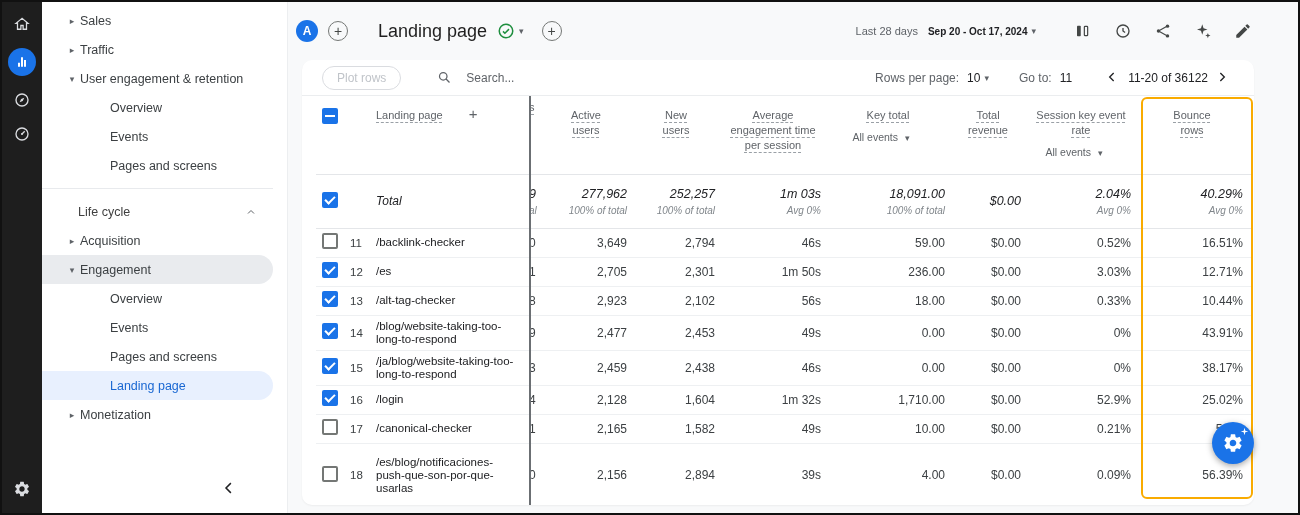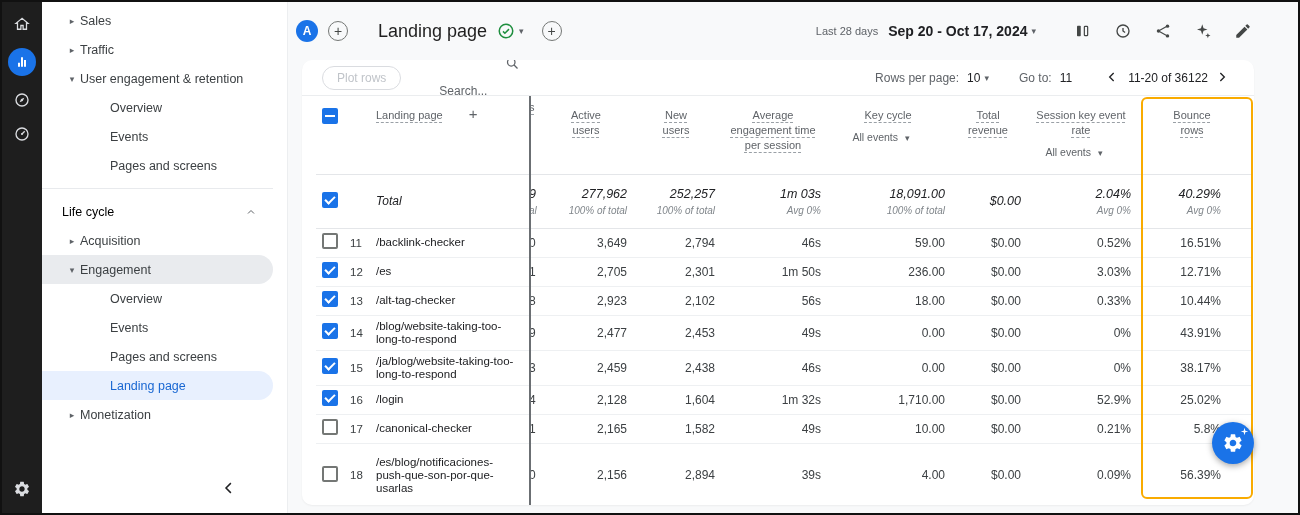--- a/index.html
+++ b/index.html
@@ -16,21 +16,21 @@
   .rail-spacer { flex: 1; }
 
   
   .sidebar { position: absolute; left: 40px; top: 0; bottom: 0; width: 246px; background: #fff;
              border-right: 1px solid #eceef0; padding-top: 4px; }
   .nav-item { height: 29px; display: flex; align-items: center; font-size: 12.5px; color: #3c4043;
               cursor: pointer; margin-right: 14px; border-radius: 0 16px 16px 0; white-space: nowrap; }
   .nav-item .arrow { width: 16px; font-size: 9px; color: #5f6368; text-align: center; flex: 0 0 16px; }
   .lvl1 { padding-left: 22px; }
   .lvl2 { padding-left: 68px; }
-  .section { padding-left: 20px; color: #000000; align-items: center; }
+  .section { padding-left: 36px; color: #404040; align-items: center; }
   .section .flexspace { flex: 1; }
   .section svg { width: 12px; height: 12px; color: #5f6368; margin-right: 16px; }
   .nav-item.active-parent { background: #e9ebee; }
   .nav-item.selected { background: #e8f0fe; color: #1967d2; }
   .nav-divider { height: 1px; background: #e8eaed; margin: 8px 14px 8px 0; }
   .library svg { width: 15px; height: 15px; color: #5f6368; margin: 0 9px 0 1px; }
   .collapse-btn { position: absolute; bottom: 12px; left: 178px; width: 22px; height: 22px; color: #202124; cursor: pointer; }
   .collapse-btn svg { width: 18px; height: 18px; }
 
   
@@ -40,32 +40,32 @@
             font-weight: 700; display: flex; align-items: center; justify-content: center; flex: none; }
   .circle-btn { width: 20px; height: 20px; border-radius: 50%; border: 1px solid #747775; color: #444746;
                 font-size: 14px; line-height: 1; display: flex; align-items: center; justify-content: center;
                 margin-left: 10px; cursor: pointer; flex: none; }
   .page-title { font-size: 18px; font-weight: 400; color: #1f1f1f; margin: 0 10px 0 30px; }
   .check-badge { width: 18px; height: 18px; display: flex; }
   .check-badge svg { width: 18px; height: 18px; }
   .caret { font-size: 9px; color: #5f6368; margin: 0 4px; }
   .flex-spacer { flex: 1; }
   .date-label { font-size: 11px; color: #5f6368; margin-right: 10px; }
-  .date-range { font-size: 14px; color: #202124; font-weight: 600; cursor: pointer; }
+  .date-range { font-size: 10px; color: #202124; font-weight: 600; cursor: pointer; }
   .tb-icons { display: flex; gap: 22px; margin-left: 34px; }
   .tb-icon { width: 18px; height: 18px; color: #444746; cursor: pointer; }
   .tb-icon svg { width: 18px; height: 18px; }
 
   
   .card { position: absolute; left: 14px; right: 44px; top: 58px; bottom: 8px; background: #fff;
           border-radius: 10px; box-shadow: 0 1px 2px rgba(0,0,0,.05); overflow: hidden; }
   .toolbar { height: 36px; display: flex; align-items: center; padding: 0 16px 0 20px; border-bottom: 1px solid #ebedef; }
   .plot-btn { height: 24px; padding: 0 14px; border: 1px solid #dadce0; border-radius: 14px; background: #fff;
               color: #c0c4c9; font-size: 12px; font-family: inherit; }
-  .search { display: flex; align-items: center; margin-left: 36px; gap: 12px; color: #5f6368; flex-direction: column; }
+  .search { display: flex; align-items: center; margin-left: 36px; gap: 12px; color: #5f6368; }
   .search svg { width: 15px; height: 15px; }
   .search input { border: 0; outline: 0; font-size: 12px; color: #202124; width: 150px; background: transparent; font-family: inherit; }
   .search input::placeholder { color: #5f6368; }
   .toolbar-right { margin-left: auto; display: flex; align-items: center; font-size: 12px; color: #5f6368; }
   .tr-value { color: #202124; margin-left: 8px; cursor: pointer; }
   .tr-gap { width: 26px; }
   .pg-arrow { width: 18px; height: 18px; color: #202124; cursor: pointer; margin: 0 6px; }
   .pg-arrow svg { width: 16px; height: 16px; }
   .pg-text { color: #202124; }
 
@@ -89,21 +89,21 @@
   td { border-top: 1px solid #eef0f2; font-size: 12px; color: #3c4043; text-align: right;
        padding: 4px 10px 4px 0; vertical-align: middle; }
   tbody tr { height: 29px; }
   tr.h-lg { height: 64px; }
   tr.total-row { height: 54px; font-style: italic; }
   .total-row td { border-top: 1px solid #e4e6e9; border-bottom: 1px solid #e4e6e9; }
   td.c-check { padding: 4px 0 4px 6px; text-align: left; }
   td.c-num { font-size: 11.5px; color: #3c4043; text-align: left; padding-right: 0; }
   td.c-name { font-size: 11.5px; color: #202124; line-height: 13px; text-align: left; padding-right: 6px; overflow-wrap: break-word; }
   td.c-sliver { text-align: left; padding: 4px 0 4px 6px; }
-  td.c-bounce { padding-right: 32px; }
+  td.c-bounce { padding-right: 10px; }
   .cell-main { font-size: 12.5px; color: #202124; }
   .cell-sub  { font-size: 10px; color: #80868b; margin-top: 4px; }
   .total-label { font-size: 12px; color: #202124; }
 
   .cb { width: 16px; height: 16px; display: inline-block; border-radius: 2px; position: relative; cursor: pointer; }
   .cb.unchecked { border: 2px solid #747775; background: #fff; }
   .cb.checked { background: #1a73e8; }
   .cb.checked::after { content: ""; position: absolute; left: 5px; top: 2px; width: 4px; height: 8px;
                        border: solid #fff; border-width: 0 2px 2px 0; transform: rotate(45deg); }
   .cb.indeterminate { background: #1a73e8; }
@@ -325,21 +325,21 @@
                 <div class="name-head">
                   <span class="th-label">Landing page</span>
                   <span class="add-col">+</span>
                 </div>
               </th>
               <th class="c-sliver"><span class="th-label">s</span></th>
               <th><span class="th-label th-narrow">Active users</span></th>
               <th><span class="th-label th-narrow">New users</span></th>
               <th><span class="th-label">Average engagement time per session</span></th>
               <th>
-                <span class="th-label">Key cycle</span>
+                <span class="th-label">Key total</span>
                 <span class="th-sub"><span>All events</span> <span class="caret">▾</span></span>
               </th>
               <th><span class="th-label th-narrow2">Total revenue</span></th>
               <th>
                 <span class="th-label">Session key event rate</span>
                 <span class="th-sub"><span>All events</span> <span class="caret">▾</span></span>
               </th>
               <th class="c-bounce"><span class="th-label th-narrow">Bounce rows</span></th>
             </tr>
           </thead>

